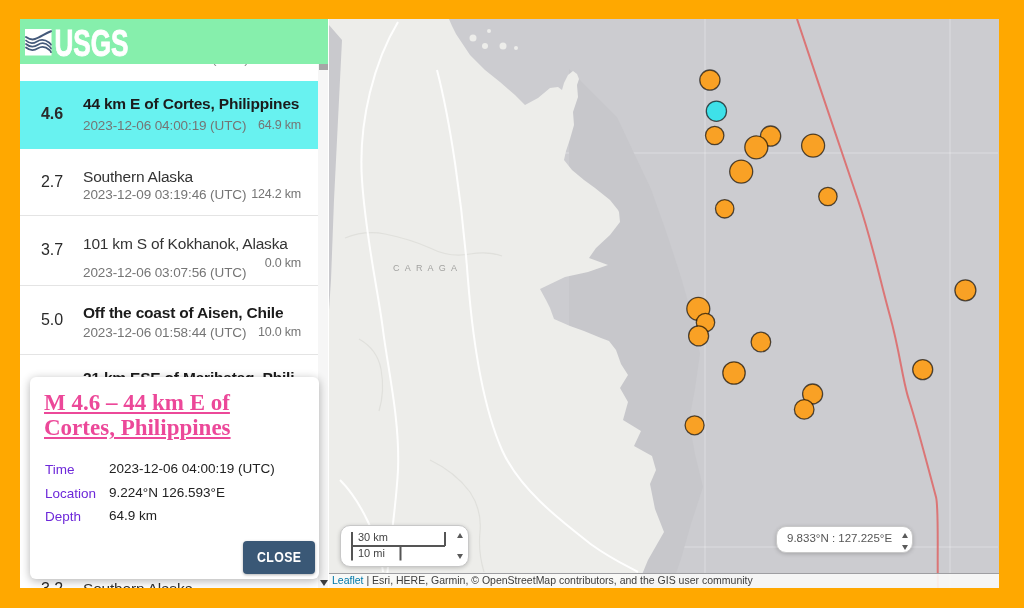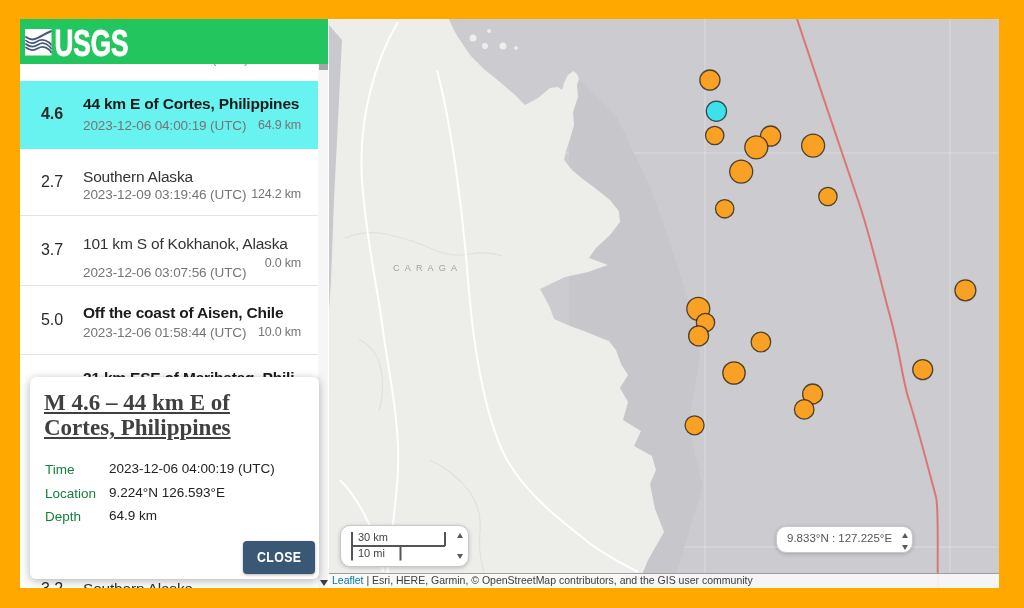--- a/index.html
+++ b/index.html
@@ -14,37 +14,37 @@
 .ctl { position:absolute; background:#fff; border:1px solid #c8c8c8; border-radius:10px; box-shadow:0 1px 4px rgba(0,0,0,0.2); }
 #scalebox { left:11px; top:506px; width:129px; height:42px; }
 #coordbox { left:447px; top:507px; width:137px; height:27px; font-size:11.5px; color:#555; }
 #coordbox .txt { position:absolute; left:10px; top:5px; }
 .arr { position:absolute; width:0; height:0; }
 .arr.up { border-left:3.5px solid transparent; border-right:3.5px solid transparent; border-bottom:5px solid #5a5a5a; }
 .arr.dn { border-left:3.5px solid transparent; border-right:3.5px solid transparent; border-top:5px solid #5a5a5a; }
 
 
 #sidebar { position:absolute; left:0; top:0; width:308px; height:569px; background:#fff; }
-#header { position:absolute; left:0; top:0; width:308px; height:44.5px; background:#22c55e; z-index:5; }
+#header { position:absolute; left:0; top:0; width:308px; height:44.5px; background:#86efac; z-index:5; }
 .row { position:absolute; left:0; width:298px; }
 .sep { position:absolute; left:0; width:298px; height:1px; background:#e4e4e4; }
 .mag { position:absolute; left:12px; width:40px; text-align:center; font-size:16px; color:#2a2a2a; }
 .ttl { position:absolute; left:63px; font-size:15.5px; color:#333; letter-spacing:-0.2px; }
 .ttl.b { font-weight:bold; color:#1b1b1b; }
 .tm { position:absolute; left:63px; font-size:13.5px; color:#757575; letter-spacing:-0.1px; }
 .dep { position:absolute; right:27px; font-size:12.5px; color:#757575; text-align:right; letter-spacing:-0.2px; }
 #sliver { position:absolute; left:63px; top:31.5px; font-size:13.5px; color:#8a8a8a; z-index:1; }
 #sbtrack { position:absolute; left:298px; top:44.5px; width:10px; height:524.5px; background:#f6f6f6; z-index:4; }
 #sbthumb { position:absolute; left:298.5px; top:44.5px; width:9.5px; height:6.5px; background:#a6a6a6; z-index:4; }
 #sbarrow { position:absolute; left:299.5px; top:561px; width:0; height:0; border-left:4px solid transparent; border-right:4px solid transparent; border-top:6px solid #3f3f3f; z-index:4; }
 
 
 #popup { position:absolute; left:10px; top:358px; width:289px; height:202px; background:#fff; border-radius:6px; box-shadow:0 2px 10px rgba(0,0,0,0.3); z-index:10; }
-#popup .link { position:absolute; left:14px; top:13px; width:255px; font-family:"Liberation Serif", serif; font-weight:bold; font-size:23px; line-height:25px; color:#404040; text-decoration:underline; }
-#popup .lab { position:absolute; left:15px; font-size:13.5px; color:#15803d; }
+#popup .link { position:absolute; left:14px; top:13px; width:255px; font-family:"Liberation Serif", serif; font-weight:bold; font-size:23px; line-height:25px; color:#ec4899; text-decoration:underline; }
+#popup .lab { position:absolute; left:15px; font-size:13.5px; color:#6d28d9; }
 #popup .val { position:absolute; left:79px; font-size:13.5px; color:#222; }
 #closebtn { position:absolute; left:213px; top:164px; width:72px; height:33px; background:#3A5876; border-radius:4px; color:#fff; font-weight:bold; font-size:14.5px; text-align:center; line-height:33px; letter-spacing:0.5px; box-shadow:0 1px 3px rgba(0,0,0,0.3); }
 </style>
 </head>
 <body>
 <div id="app">
 
   <div id="map">
     <svg width="670" height="569" viewBox="0 0 670 569" style="position:absolute;left:0;top:0;">
       <rect x="0" y="0" width="670" height="569" fill="#CCCCD0"></rect>

